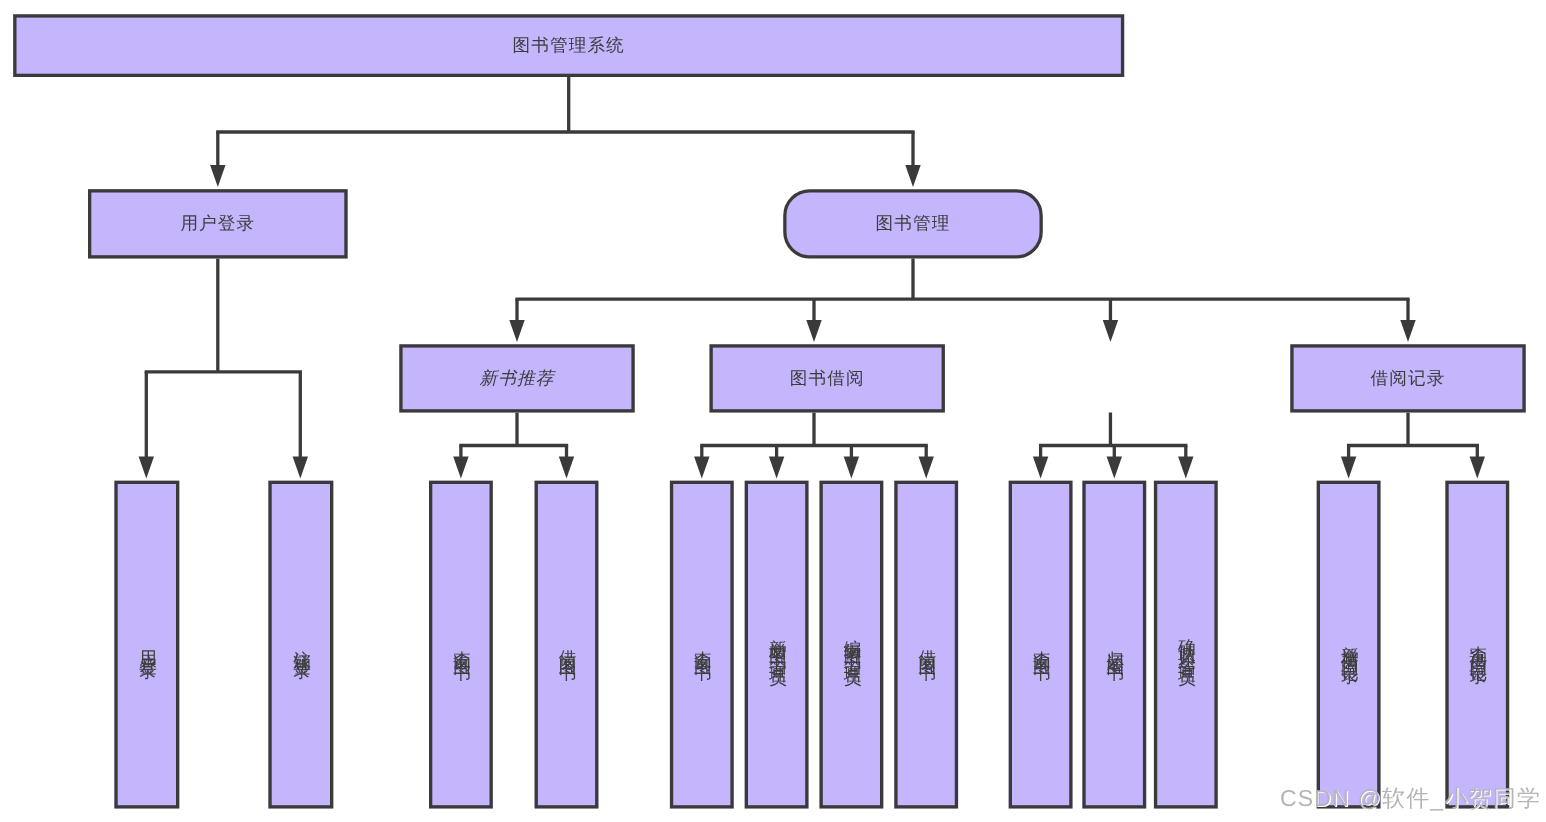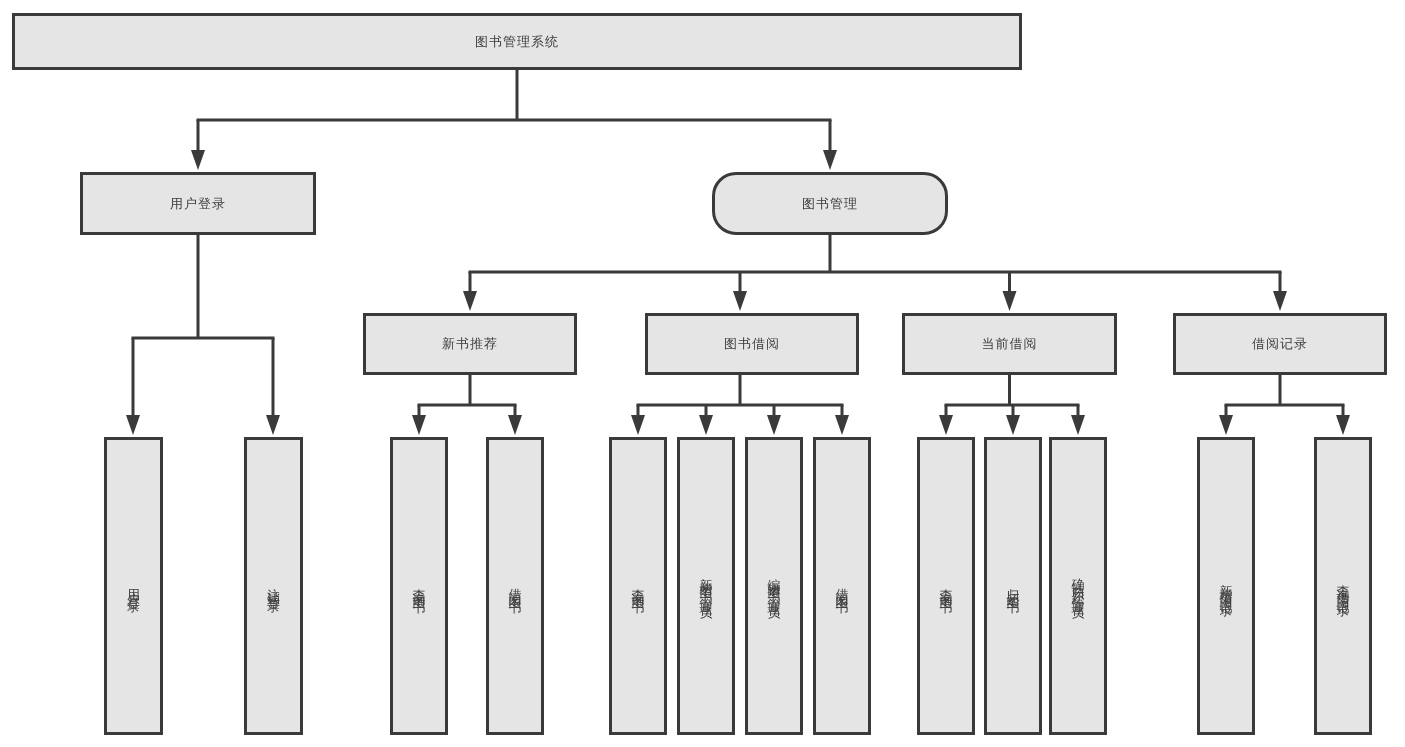--- a/index.html
+++ b/index.html
@@ -3,44 +3,44 @@
 <meta charset="utf-8">
 <style>
   html,body{margin:0;padding:0;background:#ffffff;}
   body{font-family:"Liberation Sans","DejaVu Sans",sans-serif;}
   .canvas{position:relative;width:1405px;height:747px;background:#ffffff;overflow:hidden;}
   #connectors{position:absolute;left:0;top:0;width:1405px;height:747px;pointer-events:none;}
   .box{
     position:absolute;
     box-sizing:border-box;
     border:3px solid #3a3a3a;
-    background:#e5e5e5;
+    background:#c4b5fd;
     display:flex;
     align-items:center;
     justify-content:center;
-    font-size:13px;
+    font-size:16px;
     letter-spacing:1px;
     color:#3d3d3d;
     z-index:2;
   }
   .vbox{
     writing-mode:vertical-rl;
     text-orientation:mixed;
     letter-spacing:4px;
     line-height:1;
     top:437px;
     width:59px;
     height:298px;
     padding:6px 0;
   }
   
   #n-root{left:12px;top:13px;width:1010px;height:57px;}
   #n-user-login{left:80px;top:172px;width:236px;height:63px;}
   #n-book-mgmt{left:712px;top:172px;width:236px;height:63px;border-radius:24px;}
-  #n-l3-0{left:363px;top:313px;width:214px;height:62px;}
+  #n-l3-0{left:363px;top:313px;width:214px;height:62px;font-style:italic;}
   #n-l3-1{left:633px;top:313px;width:214px;height:62px;margin-left:12px;}
   #n-l3-2{left:902px;top:313px;width:215px;height:62px;}
   #n-l3-3{left:1173px;top:313px;width:214px;height:62px;}
   
   #n-a0{left:104px;}  #n-a1{left:244px;}
   #n-b0{left:390px;width:58px;} #n-b1{left:486px;width:58px;}
   #n-c0{left:609px;width:58px;} #n-c1{left:677px;width:58px;}
   #n-c2{left:745px;width:58px;} #n-c3{left:813px;width:58px;}
   #n-d0{left:917px;width:58px;} #n-d1{left:984px;width:58px;} #n-d2{left:1049px;width:58px;}
   #n-e0{left:1197px;width:58px;} #n-e1{left:1314px;width:58px;}
@@ -116,34 +116,34 @@
       <polygon points="1336,415 1350,415 1343,435" fill="#3a3a3a"></polygon>
     </svg>
 
   <div class="box" id="n-root">图书管理系统</div>
 
   <div class="box" id="n-user-login">用户登录</div>
   <div class="box" id="n-book-mgmt">图书管理</div>
 
   <div class="box" id="n-l3-0">新书推荐</div>
   <div class="box" id="n-l3-1">图书借阅</div>
-  <div class="box" id="n-l3-2">当前借阅</div>
   <div class="box" id="n-l3-3">借阅记录</div>
 
   <div class="box vbox" id="n-a0">用户登录</div>
   <div class="box vbox" id="n-a1">注销登录</div>
 
   <div class="box vbox" id="n-b0">查询图书</div>
   <div class="box vbox" id="n-b1">借阅图书</div>
 
   <div class="box vbox" id="n-c0">查询图书</div>
   <div class="box vbox" id="n-c1">新增图书（管理员）</div>
   <div class="box vbox" id="n-c2">编辑图书（管理员）</div>
   <div class="box vbox" id="n-c3">借阅图书</div>
 
   <div class="box vbox" id="n-d0">查询图书</div>
   <div class="box vbox" id="n-d1">归还图书</div>
   <div class="box vbox" id="n-d2">确认归还（管理员）</div>
 
   <div class="box vbox" id="n-e0">新增借阅记录</div>
   <div class="box vbox" id="n-e1">查询借阅记录</div>
 
+  <div class="watermark">CSDN @软件_小贺同学</div>
 </div>
 
 </body></html>

